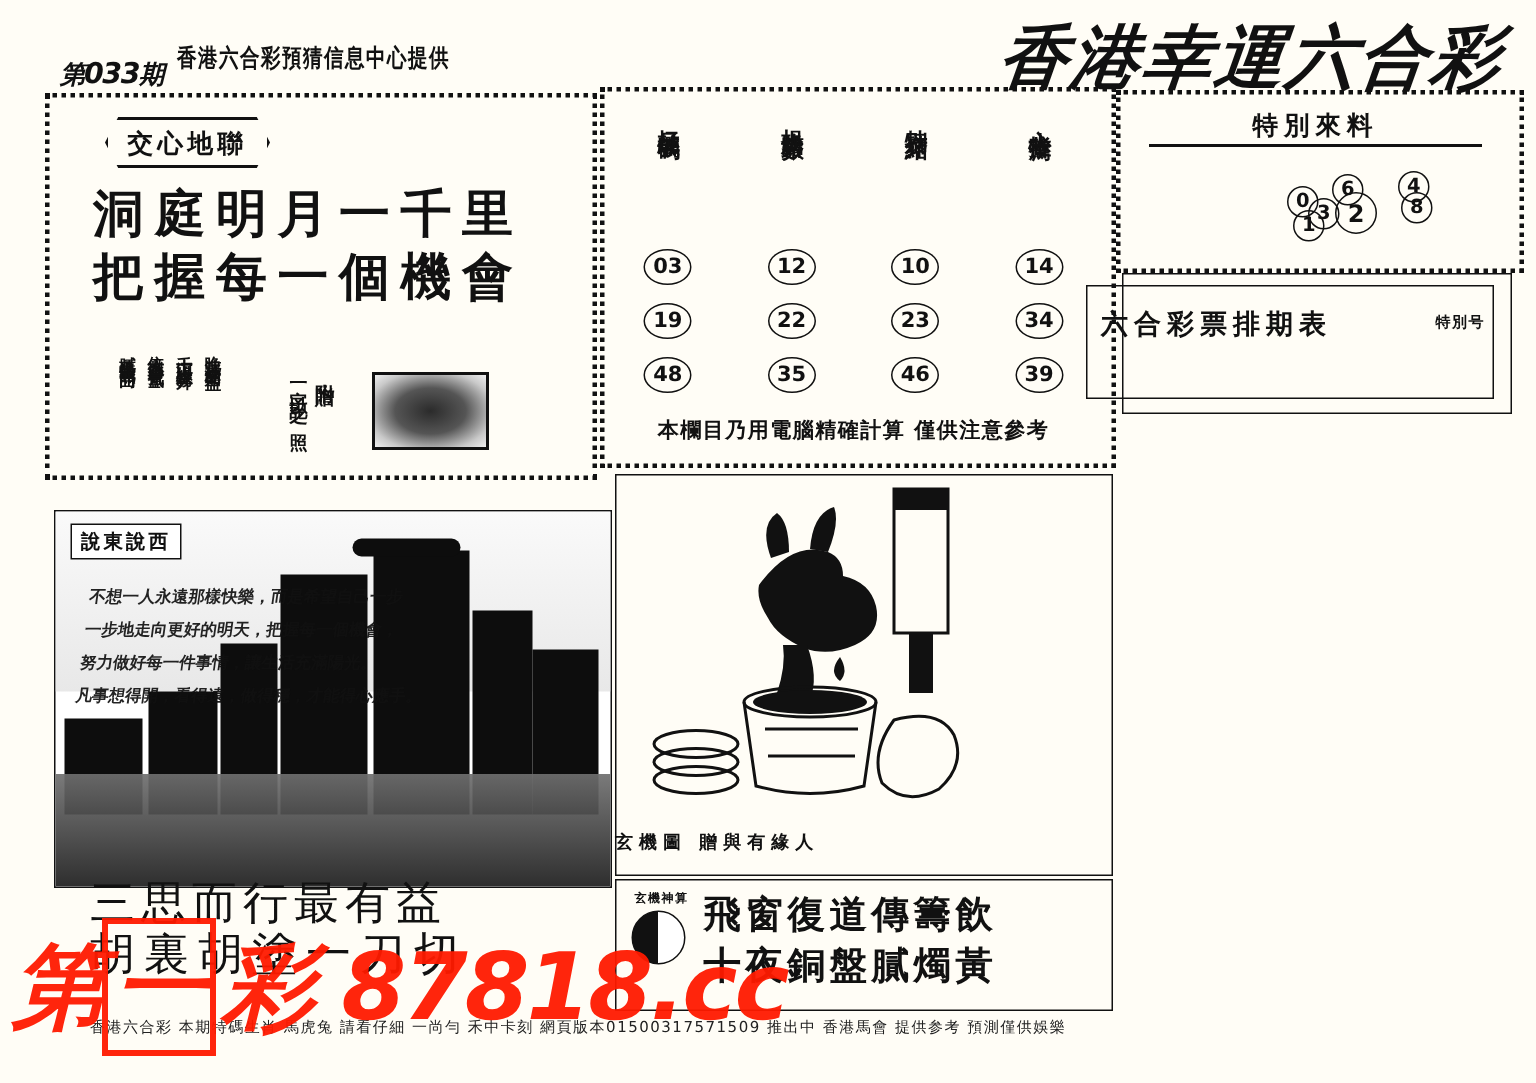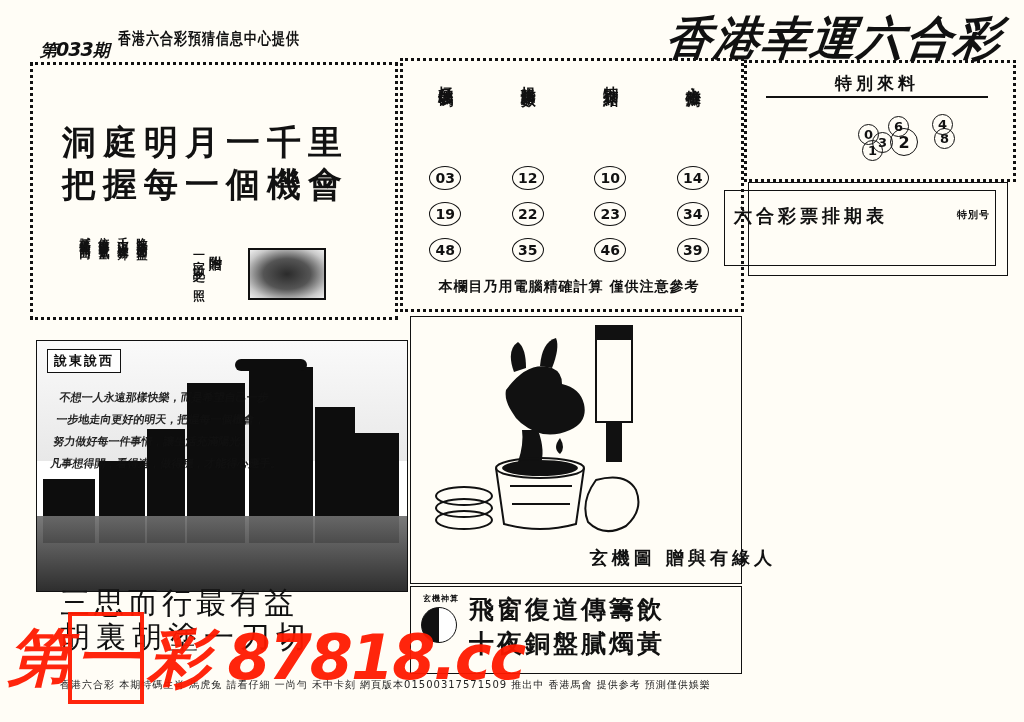--- a/index.html
+++ b/index.html
@@ -165,22 +165,22 @@
     font-size:11px;line-height:22px;font-weight:bold;color:#111;
     opacity:.92;
     transform:skewX(-8deg);
   }
 
   
   .illus{
     position:absolute;left:410px;top:318px;width:330px;height:262px;
   }
   .illuscap{
-    position:absolute;bottom:10px;left:0;width:100%;text-align:right;
-    font-size:18px;font-weight:bold;letter-spacing:4px;padding-left:36px;
+    position:absolute;bottom:10px;left:0;width:100%;text-align:left;
+    font-size:12px;font-weight:bold;letter-spacing:4px;
   }
 
   
   .slogan{
     position:absolute;left:60px;top:586px;
     font-size:30px;font-weight:normal;letter-spacing:4px;
     line-height:34px;
   }
   .slogan .l2{letter-spacing:6px;}
 
@@ -230,20 +230,21 @@
 <div class="page">
 
   <div class="issue">
     <span>第</span><span class="num">033</span><span>期</span>
   </div>
   <div class="subtitle">香港六合彩預猜信息中心提供</div>
   <div class="masthead">香港幸運六合彩</div>
 
   <div class="dotframe" style="left:30px;top:62px;width:362px;height:252px;"></div>
 
+  <div class="ribbon">交心地聯</div>
 
   <div class="couplet l1">洞庭明月一千里</div>
   <div class="couplet l2">把握每一個機會</div>
 
   <div class="poemwrap">
     <div class="col">晚涼暮涼樹如盖</div>
     <div class="col">千山溟綠生霧外</div>
     <div class="col">依微香雨青氛氳</div>
     <div class="col">膩葉蟠花照曲門</div>
   </div>

